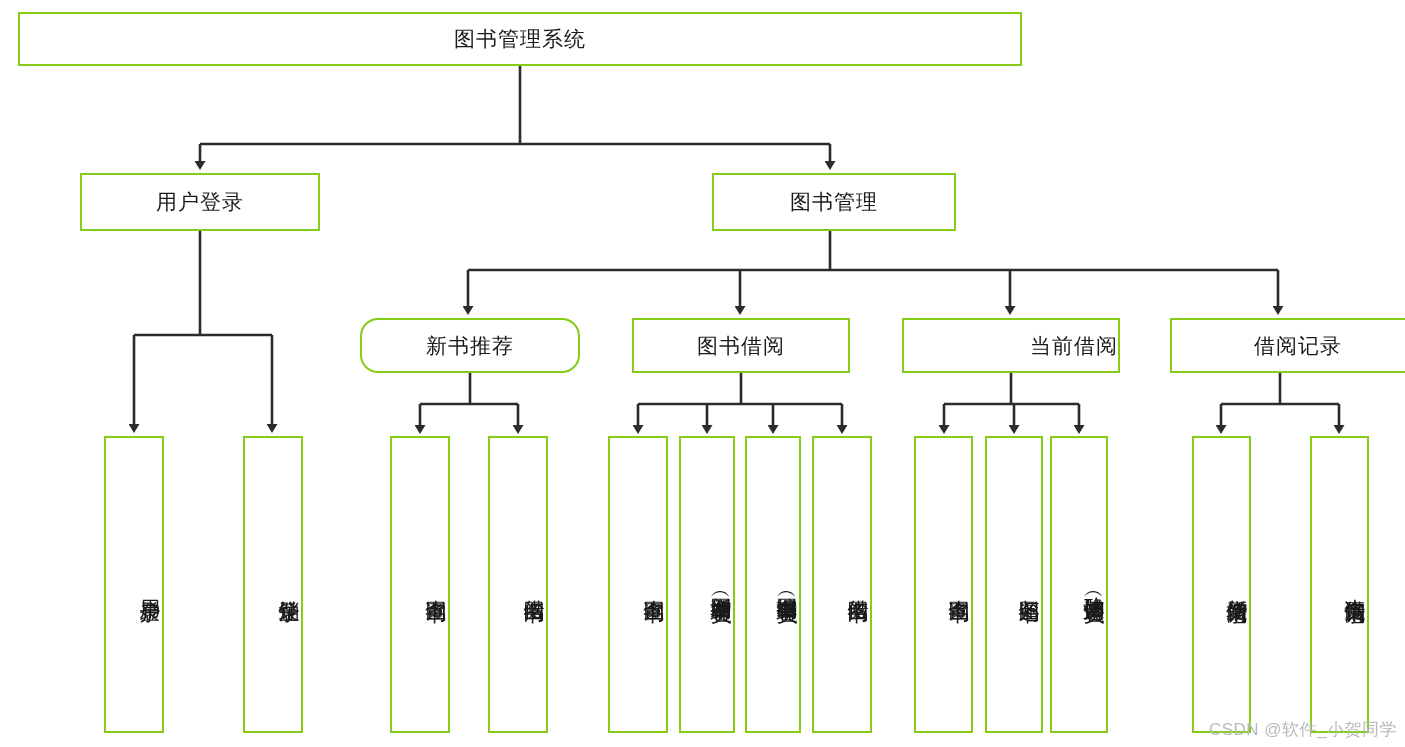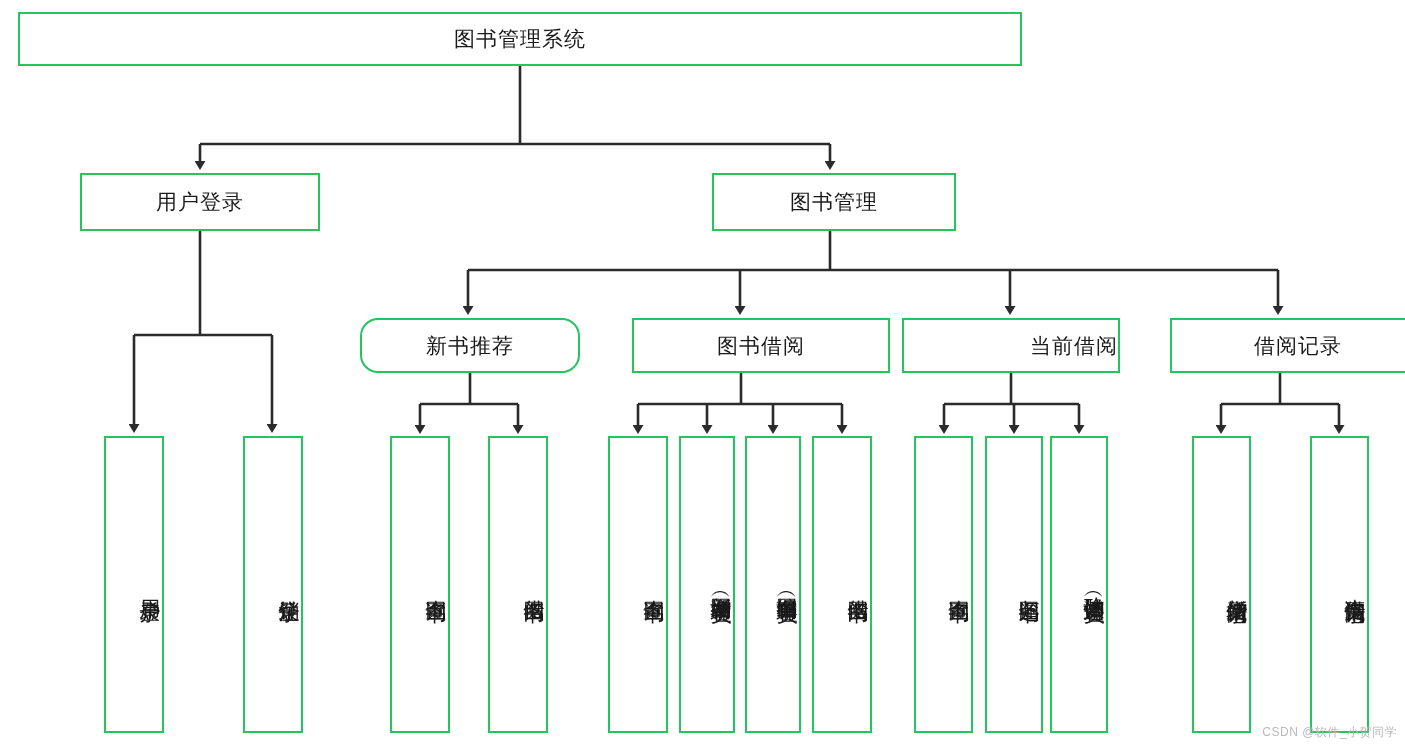--- a/index.html
+++ b/index.html
@@ -13,21 +13,21 @@
   #canvas {
     position: relative;
     width: 1405px;
     height: 747px;
     background: #ffffff;
     overflow: hidden;
   }
   .node {
     position: absolute;
     box-sizing: border-box;
-    border: 2px solid #22c55e;
+    border: 2px solid #84cc16;
     background: #ffffff;
     display: flex;
     align-items: center;
     justify-content: center;
     color: #1a1a1a;
   }
   .node.horiz {
     font-size: 21px;
     letter-spacing: 1px;
   }
@@ -57,21 +57,21 @@
     left: 0;
     top: 0;
     width: 1405px;
     height: 747px;
     pointer-events: none;
   }
   .watermark {
     position: absolute;
     right: 8px;
     bottom: 6px;
-    font-size: 12px;
+    font-size: 17px;
     color: #b9b9b9;
     white-space: nowrap;
     letter-spacing: 0.5px;
   }
 </style>
 </head>
 <body>
 
 <div id="canvas">
 
@@ -131,21 +131,21 @@
       </div>
       <div class="node horiz" style="left: 80px; top: 173px; width: 240px; height: 58px;">
         <span>用户登录</span>
       </div>
       <div class="node horiz" style="left: 712px; top: 173px; width: 244px; height: 58px;">
         <span>图书管理</span>
       </div>
       <div class="node horiz" style="left: 360px; top: 318px; width: 220px; height: 55px; border-radius: 18px;">
         <span>新书推荐</span>
       </div>
-      <div class="node horiz" style="left: 632px; top: 318px; width: 258px; height: 55px; text-align: right;">
+      <div class="node horiz" style="left: 632px; top: 318px; width: 218px; height: 55px; text-align: right;">
         <span>图书借阅</span>
       </div>
       <div class="node horiz" style="left: 902px; top: 318px; width: 218px; height: 55px; justify-content: flex-end;">
         <span>当前借阅</span>
       </div>
       <div class="node horiz" style="left: 1170px; top: 318px; width: 256px; height: 55px;">
         <span>借阅记录</span>
       </div>
       <div class="node vert" style="left: 104px; top: 436px; width: 60px; height: 297px;">
         <span class="vtext">用户登录</span>

